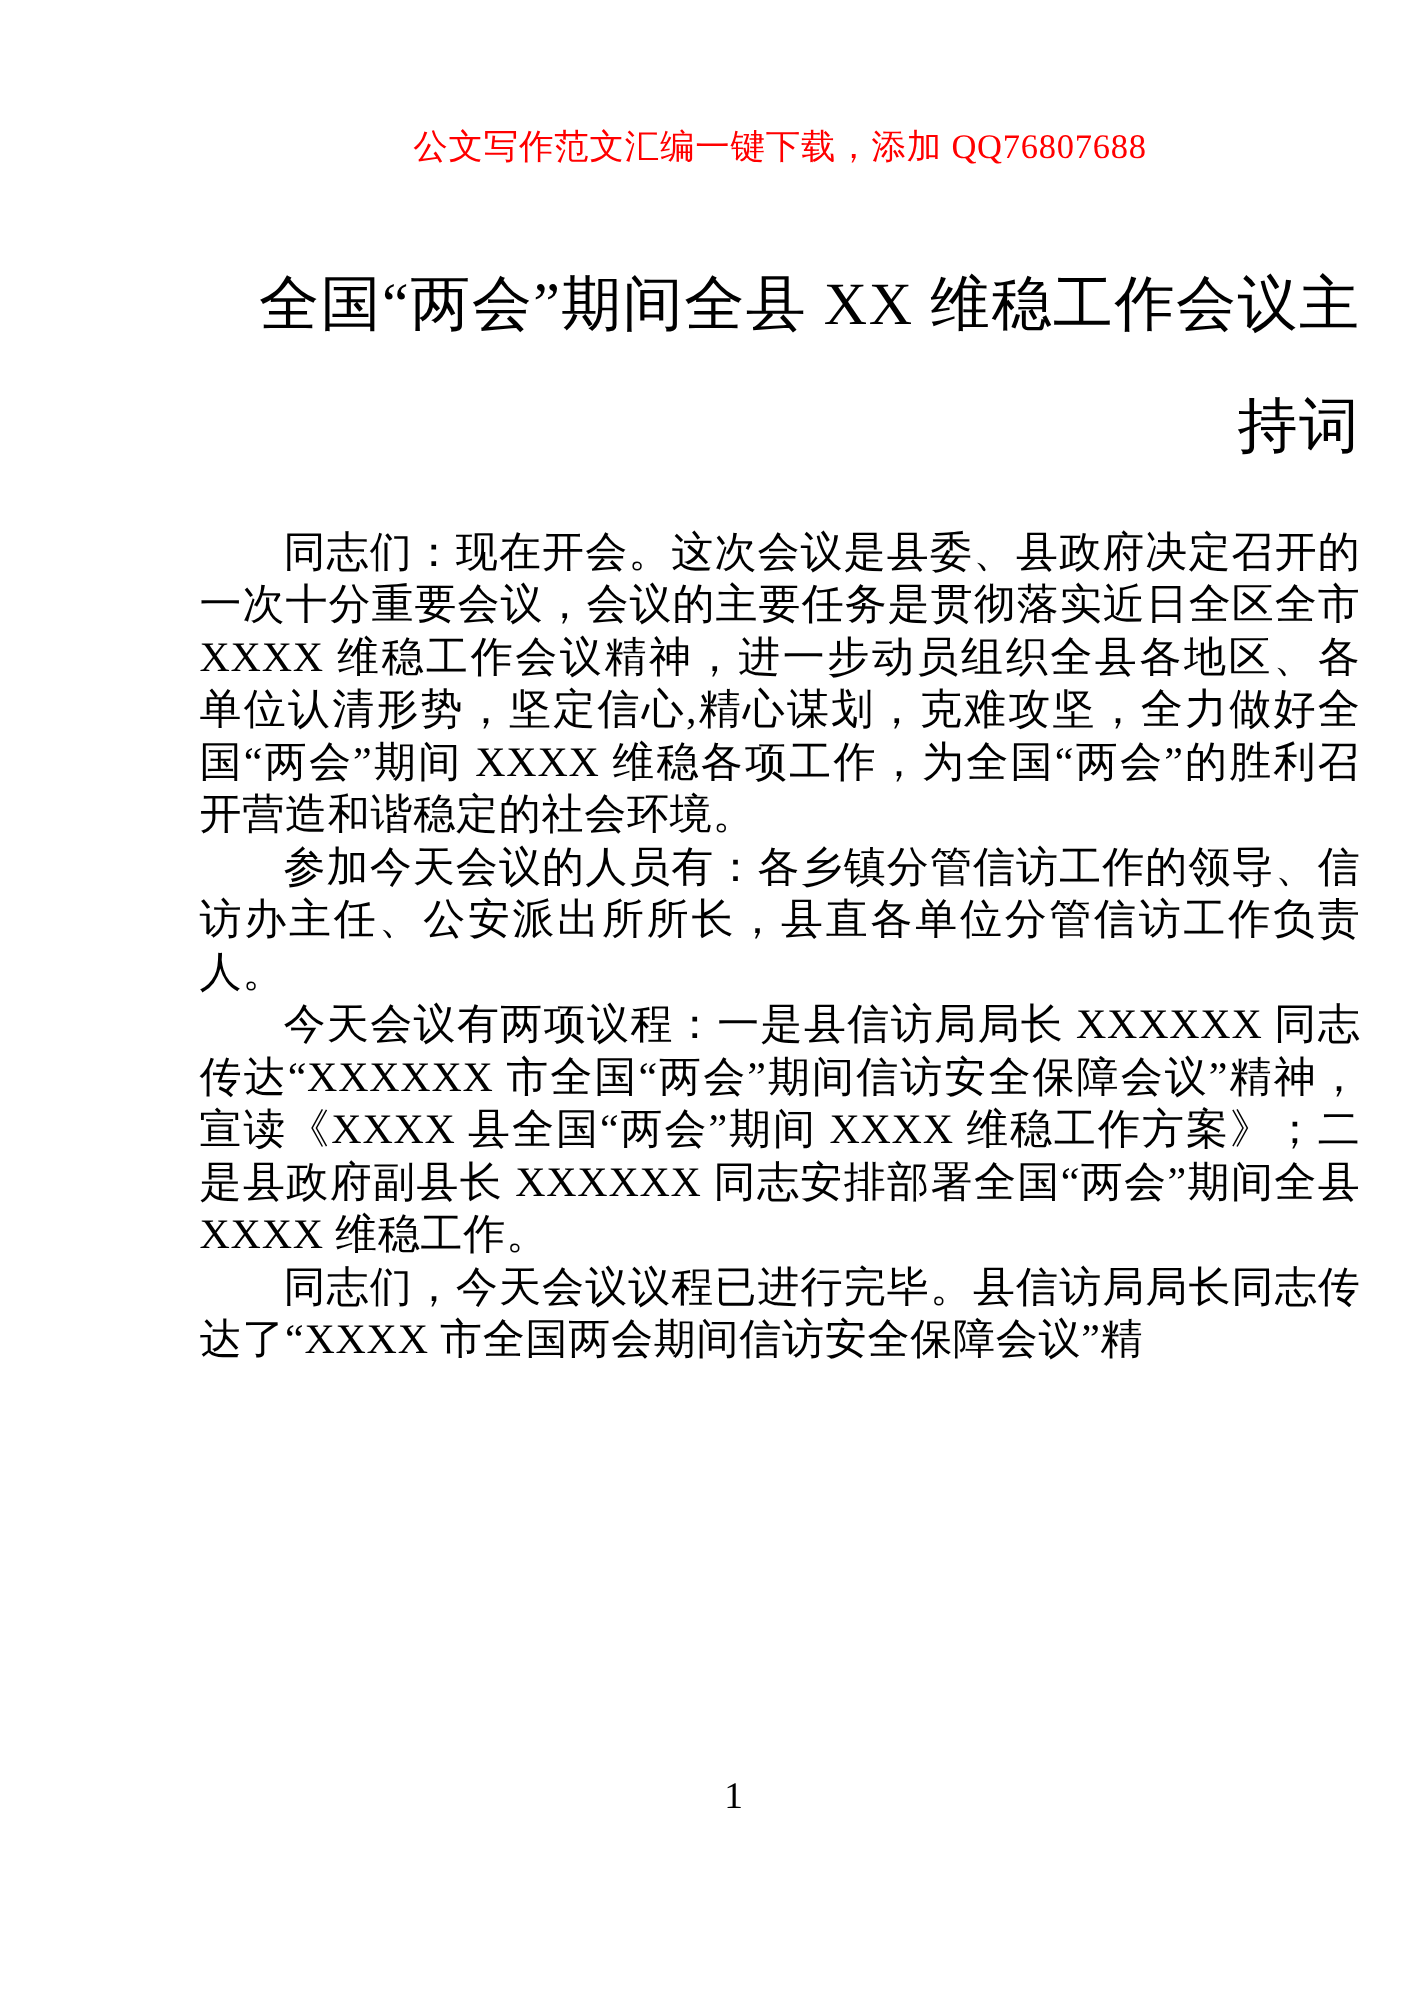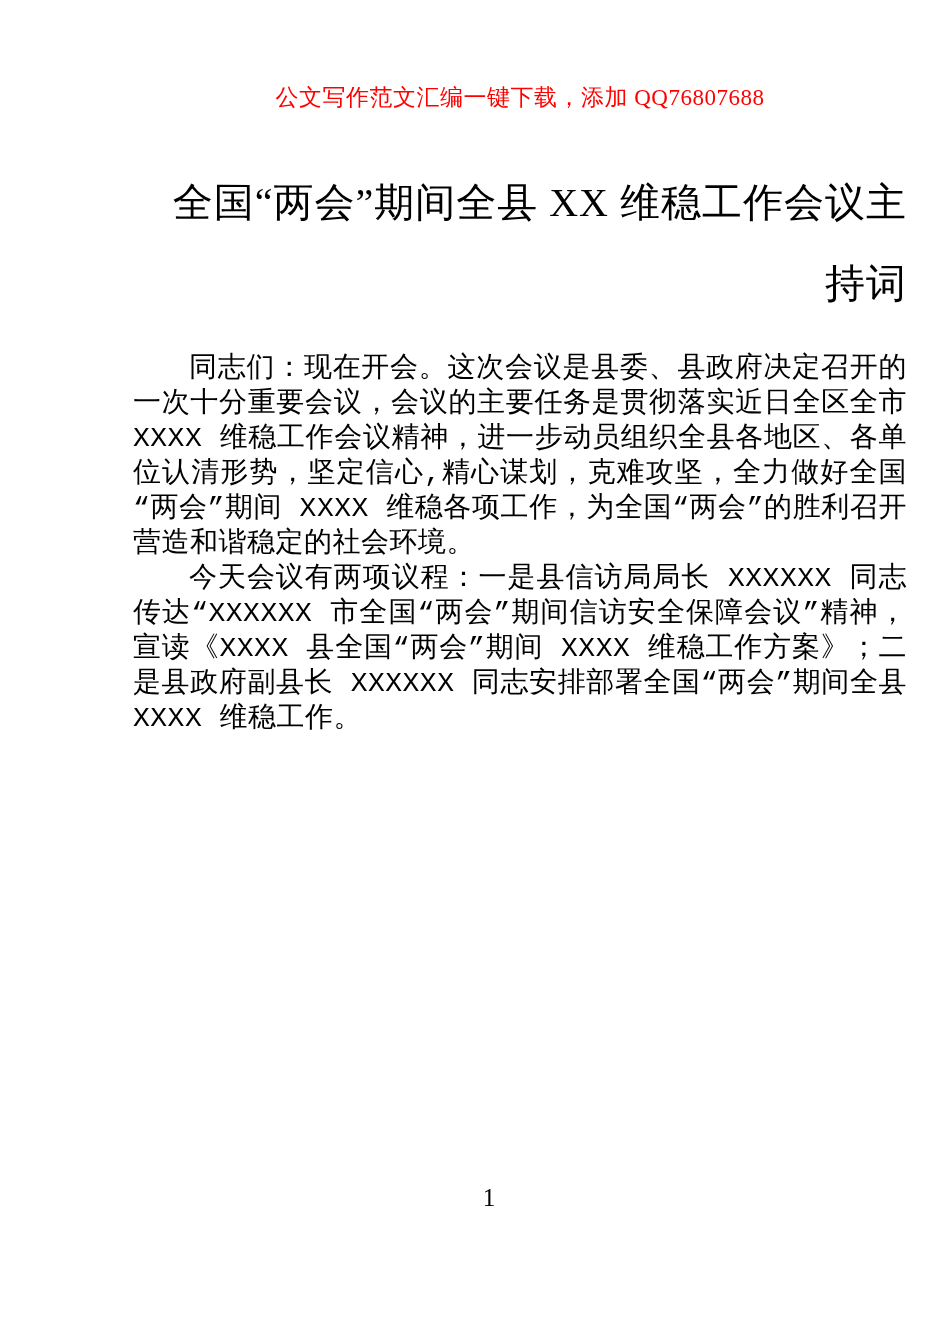--- a/index.html
+++ b/index.html
@@ -27,21 +27,20 @@
   }
   .doc-title {
     margin-top: 50px;
     font-size: 40px;
     line-height: 81px;
     text-align: right;
     font-weight: 400;
     letter-spacing: 1px;
   }
   .doc-body {
-    font-family: Liberation Mono, monospace;
   }
   .para {
     margin: 0;
     font-size: 28px;
     line-height: 35px;
     text-align: justify;
     text-justify: inter-ideograph;
     text-indent: 2em;
     letter-spacing: 0.5px;
   }
@@ -59,18 +58,20 @@
 <body>
 
 <div class="page">
 
   <div class="header-note">公文写作范文汇编一键下载，添加 QQ76807688</div>
 
   <h1 class="doc-title">全国“两会”期间全县 XX 维稳工作会议主持词</h1>
 
   <div class="doc-body">
     <p class="para">同志们：现在开会。这次会议是县委、县政府决定召开的一次十分重要会议，会议的主要任务是贯彻落实近日全区全市 XXXX 维稳工作会议精神，进一步动员组织全县各地区、各单位认清形势，坚定信心,精心谋划，克难攻坚，全力做好全国“两会”期间 XXXX 维稳各项工作，为全国“两会”的胜利召开营造和谐稳定的社会环境。</p>
+    <p class="para">参加今天会议的人员有：各乡镇分管信访工作的领导、信访办主任、公安派出所所长，县直各单位分管信访工作负责人。</p>
     <p class="para">今天会议有两项议程：一是县信访局局长 XXXXXX 同志传达“XXXXXX 市全国“两会”期间信访安全保障会议”精神，宣读《XXXX 县全国“两会”期间 XXXX 维稳工作方案》；二是县政府副县长 XXXXXX 同志安排部署全国“两会”期间全县 XXXX 维稳工作。</p>
+    <p class="para">同志们，今天会议议程已进行完毕。县信访局局长同志传达了“XXXX 市全国两会期间信访安全保障会议”精</p>
   </div>
 
   <div class="page-number">1</div>
 
 </div>
 
 </body></html>

